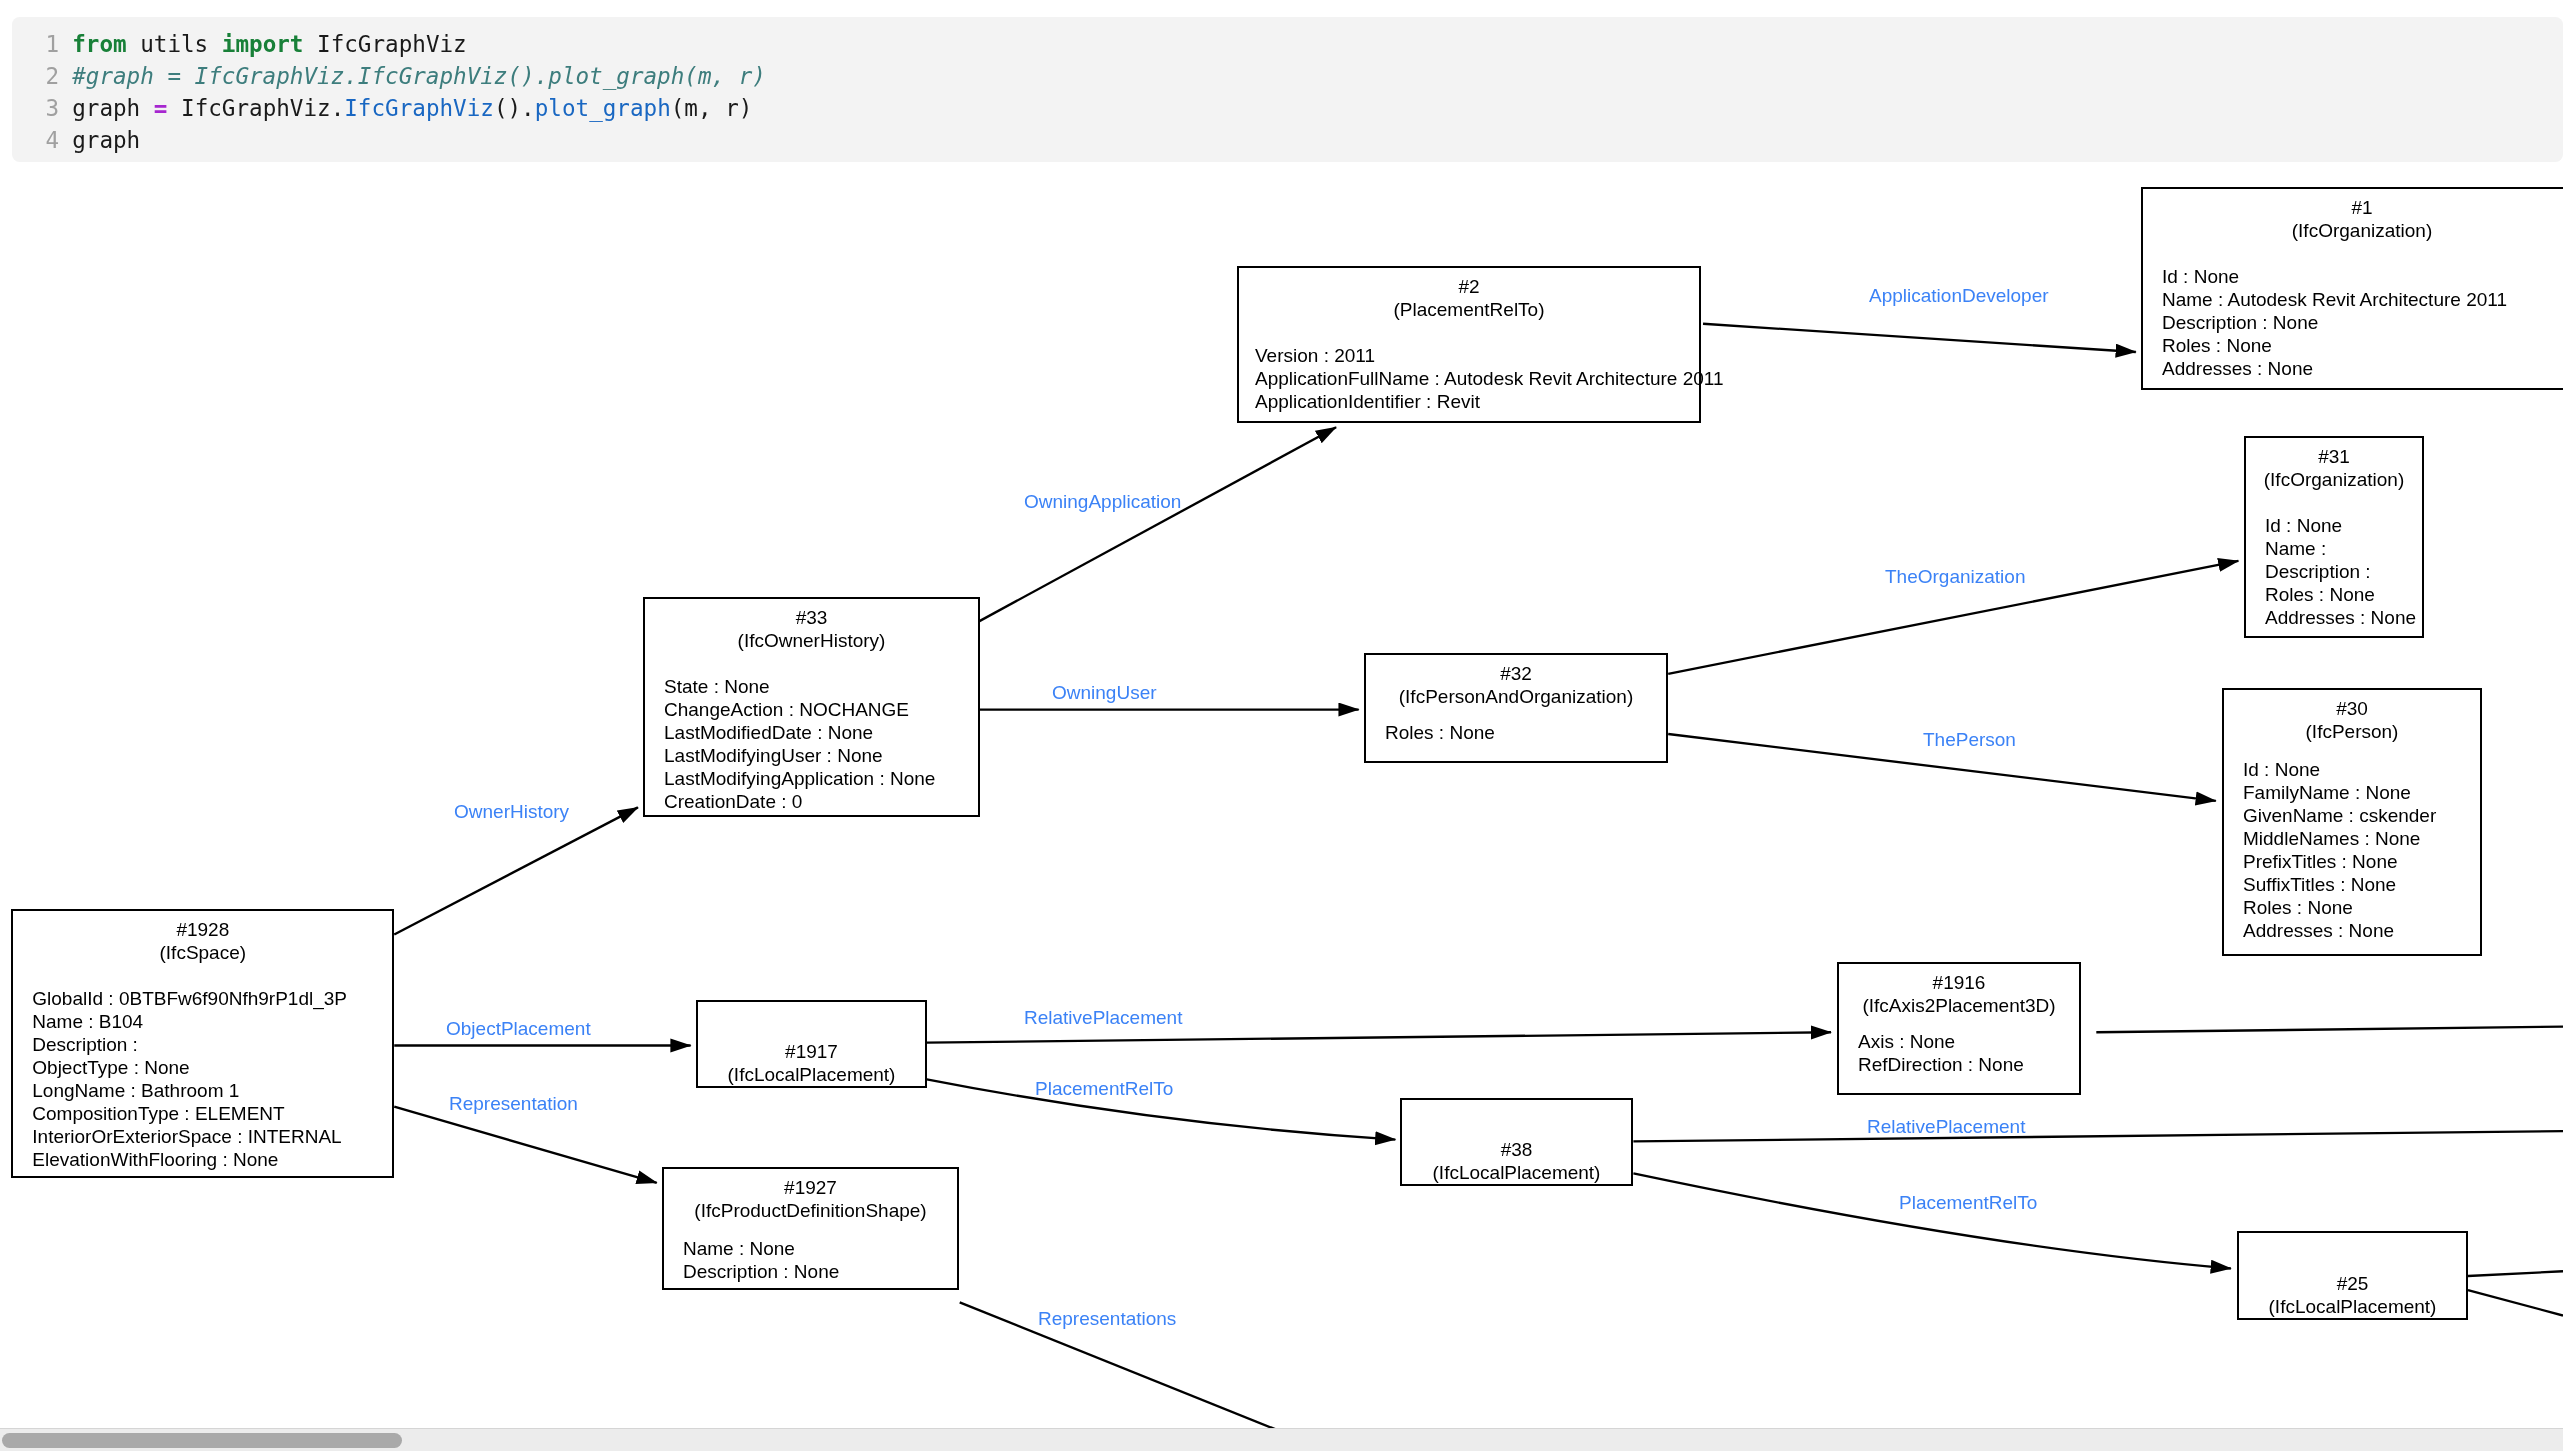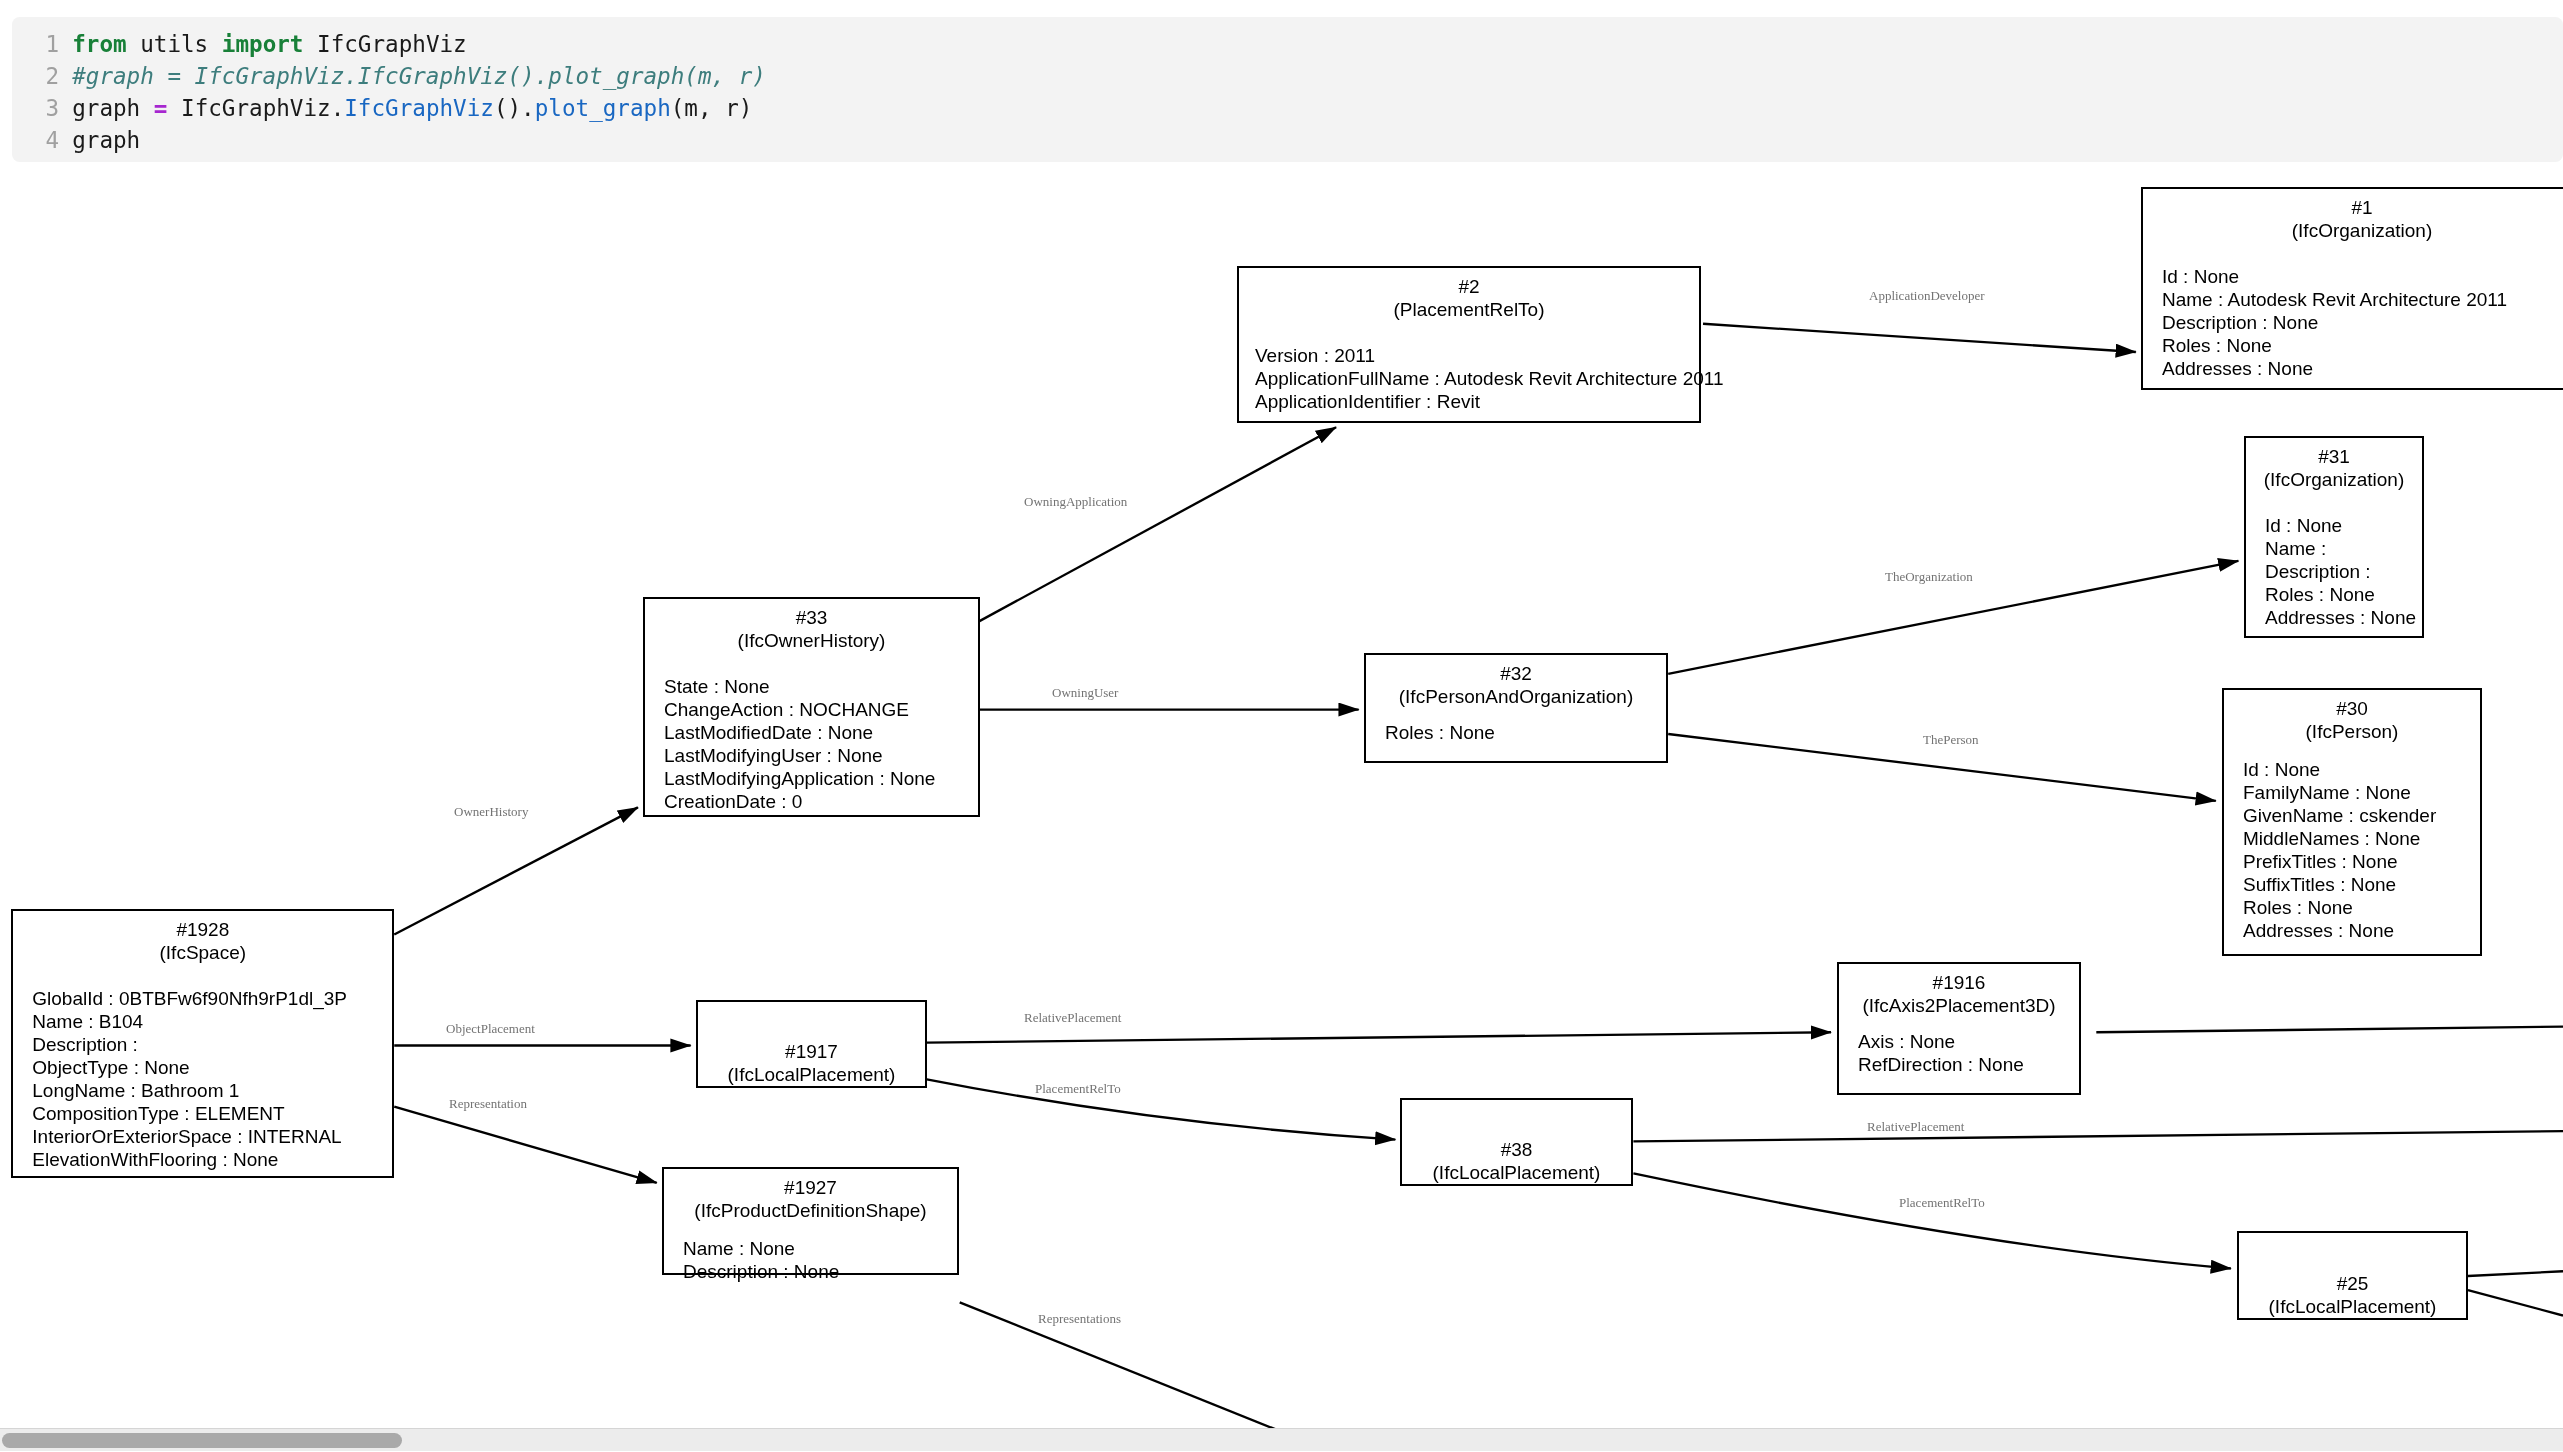--- a/index.html
+++ b/index.html
@@ -25,21 +25,21 @@
   .graph{position:absolute;left:0;top:0;width:2563px;height:1453px;}
   svg.edges{position:absolute;left:0;top:0;}
   .node{
     position:absolute;box-sizing:border-box;border:2.4px solid #000;background:#fff;
     font-size:19px;line-height:23px;color:#000;
   }
   .node .hd{text-align:center;white-space:nowrap;}
   .node .hd.first{padding-top:6.6px;}
   .node .attrs{margin-top:23.5px;padding-left:19px;white-space:nowrap;}
   .node.center{display:flex;flex-direction:column;justify-content:flex-end;}
-  .edge-label{position:absolute;font-size:13px;line-height:21.6px;color:#737373;white-space:nowrap;font-family:Liberation Serif, serif;}
+  .edge-label{position:absolute;font-size:19px;line-height:21.6px;color:#3b82f6;white-space:nowrap;}
   
   .hscroll-track{
     position:absolute;left:0;top:1428px;width:2563px;height:22.6px;
     background:#ececec;border-top:0.9px solid #d5d5d5;box-sizing:border-box;
   }
   .hscroll-thumb{
     position:absolute;left:1.9px;top:3.8px;width:400px;height:15px;
     background:#a9a9a9;border-radius:7.5px;
   }
 </style>
@@ -191,21 +191,21 @@
   <div class="node center" style="left:1400px;top:1098px;width:233px;height:88px;">
     <div class="hd">#38</div>
     <div class="hd">(IfcLocalPlacement)</div>
   </div>
 
   <div class="node center" style="left:2237px;top:1231px;width:231px;height:89px;">
     <div class="hd">#25</div>
     <div class="hd">(IfcLocalPlacement)</div>
   </div>
 
-  <div class="node" style="left:662px;top:1167px;width:297px;height:108px;">
+  <div class="node" style="left:662px;top:1167px;width:297px;height:123px;">
     <div class="hd first">#1927</div>
     <div class="hd">(IfcProductDefinitionShape)</div>
     <div class="attrs" style="margin-top:15px;">
         <div>Name : None</div>
         <div>Description : None</div>
       </div>
   </div>
 
   <div class="edge-label" style="left:454px;top:801px;">OwnerHistory</div>
   <div class="edge-label" style="left:1024px;top:491px;">OwningApplication</div>

